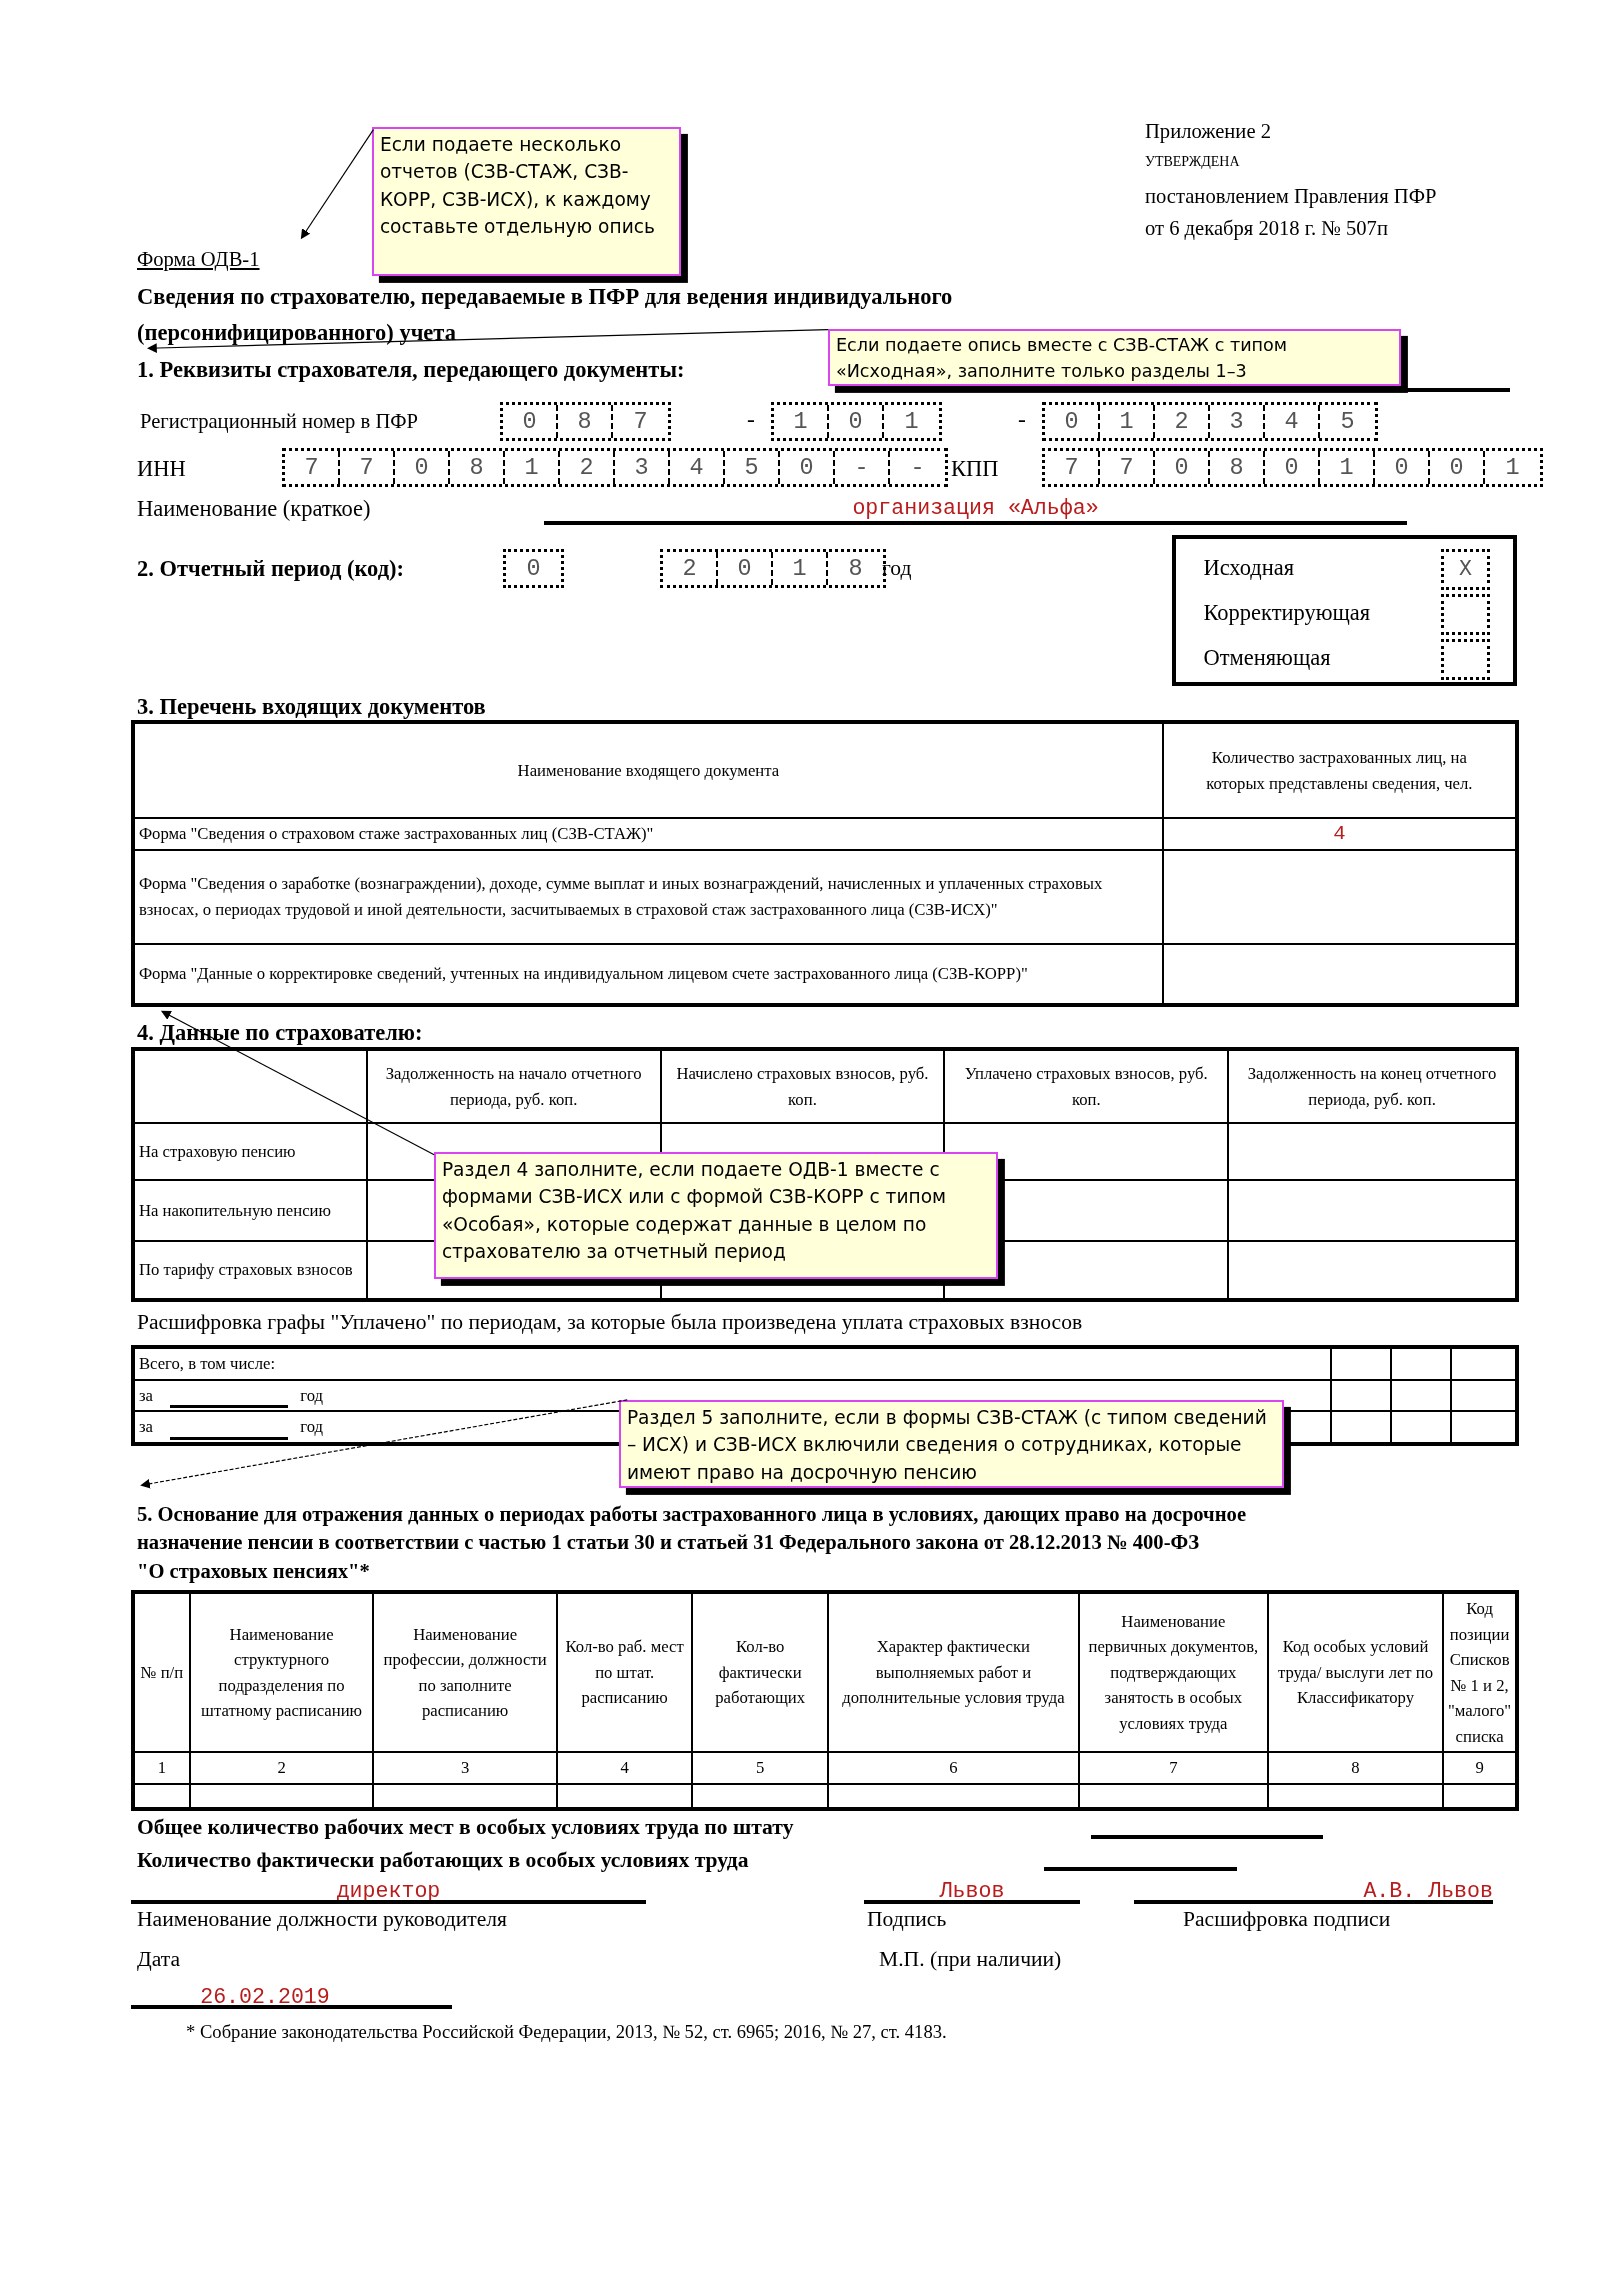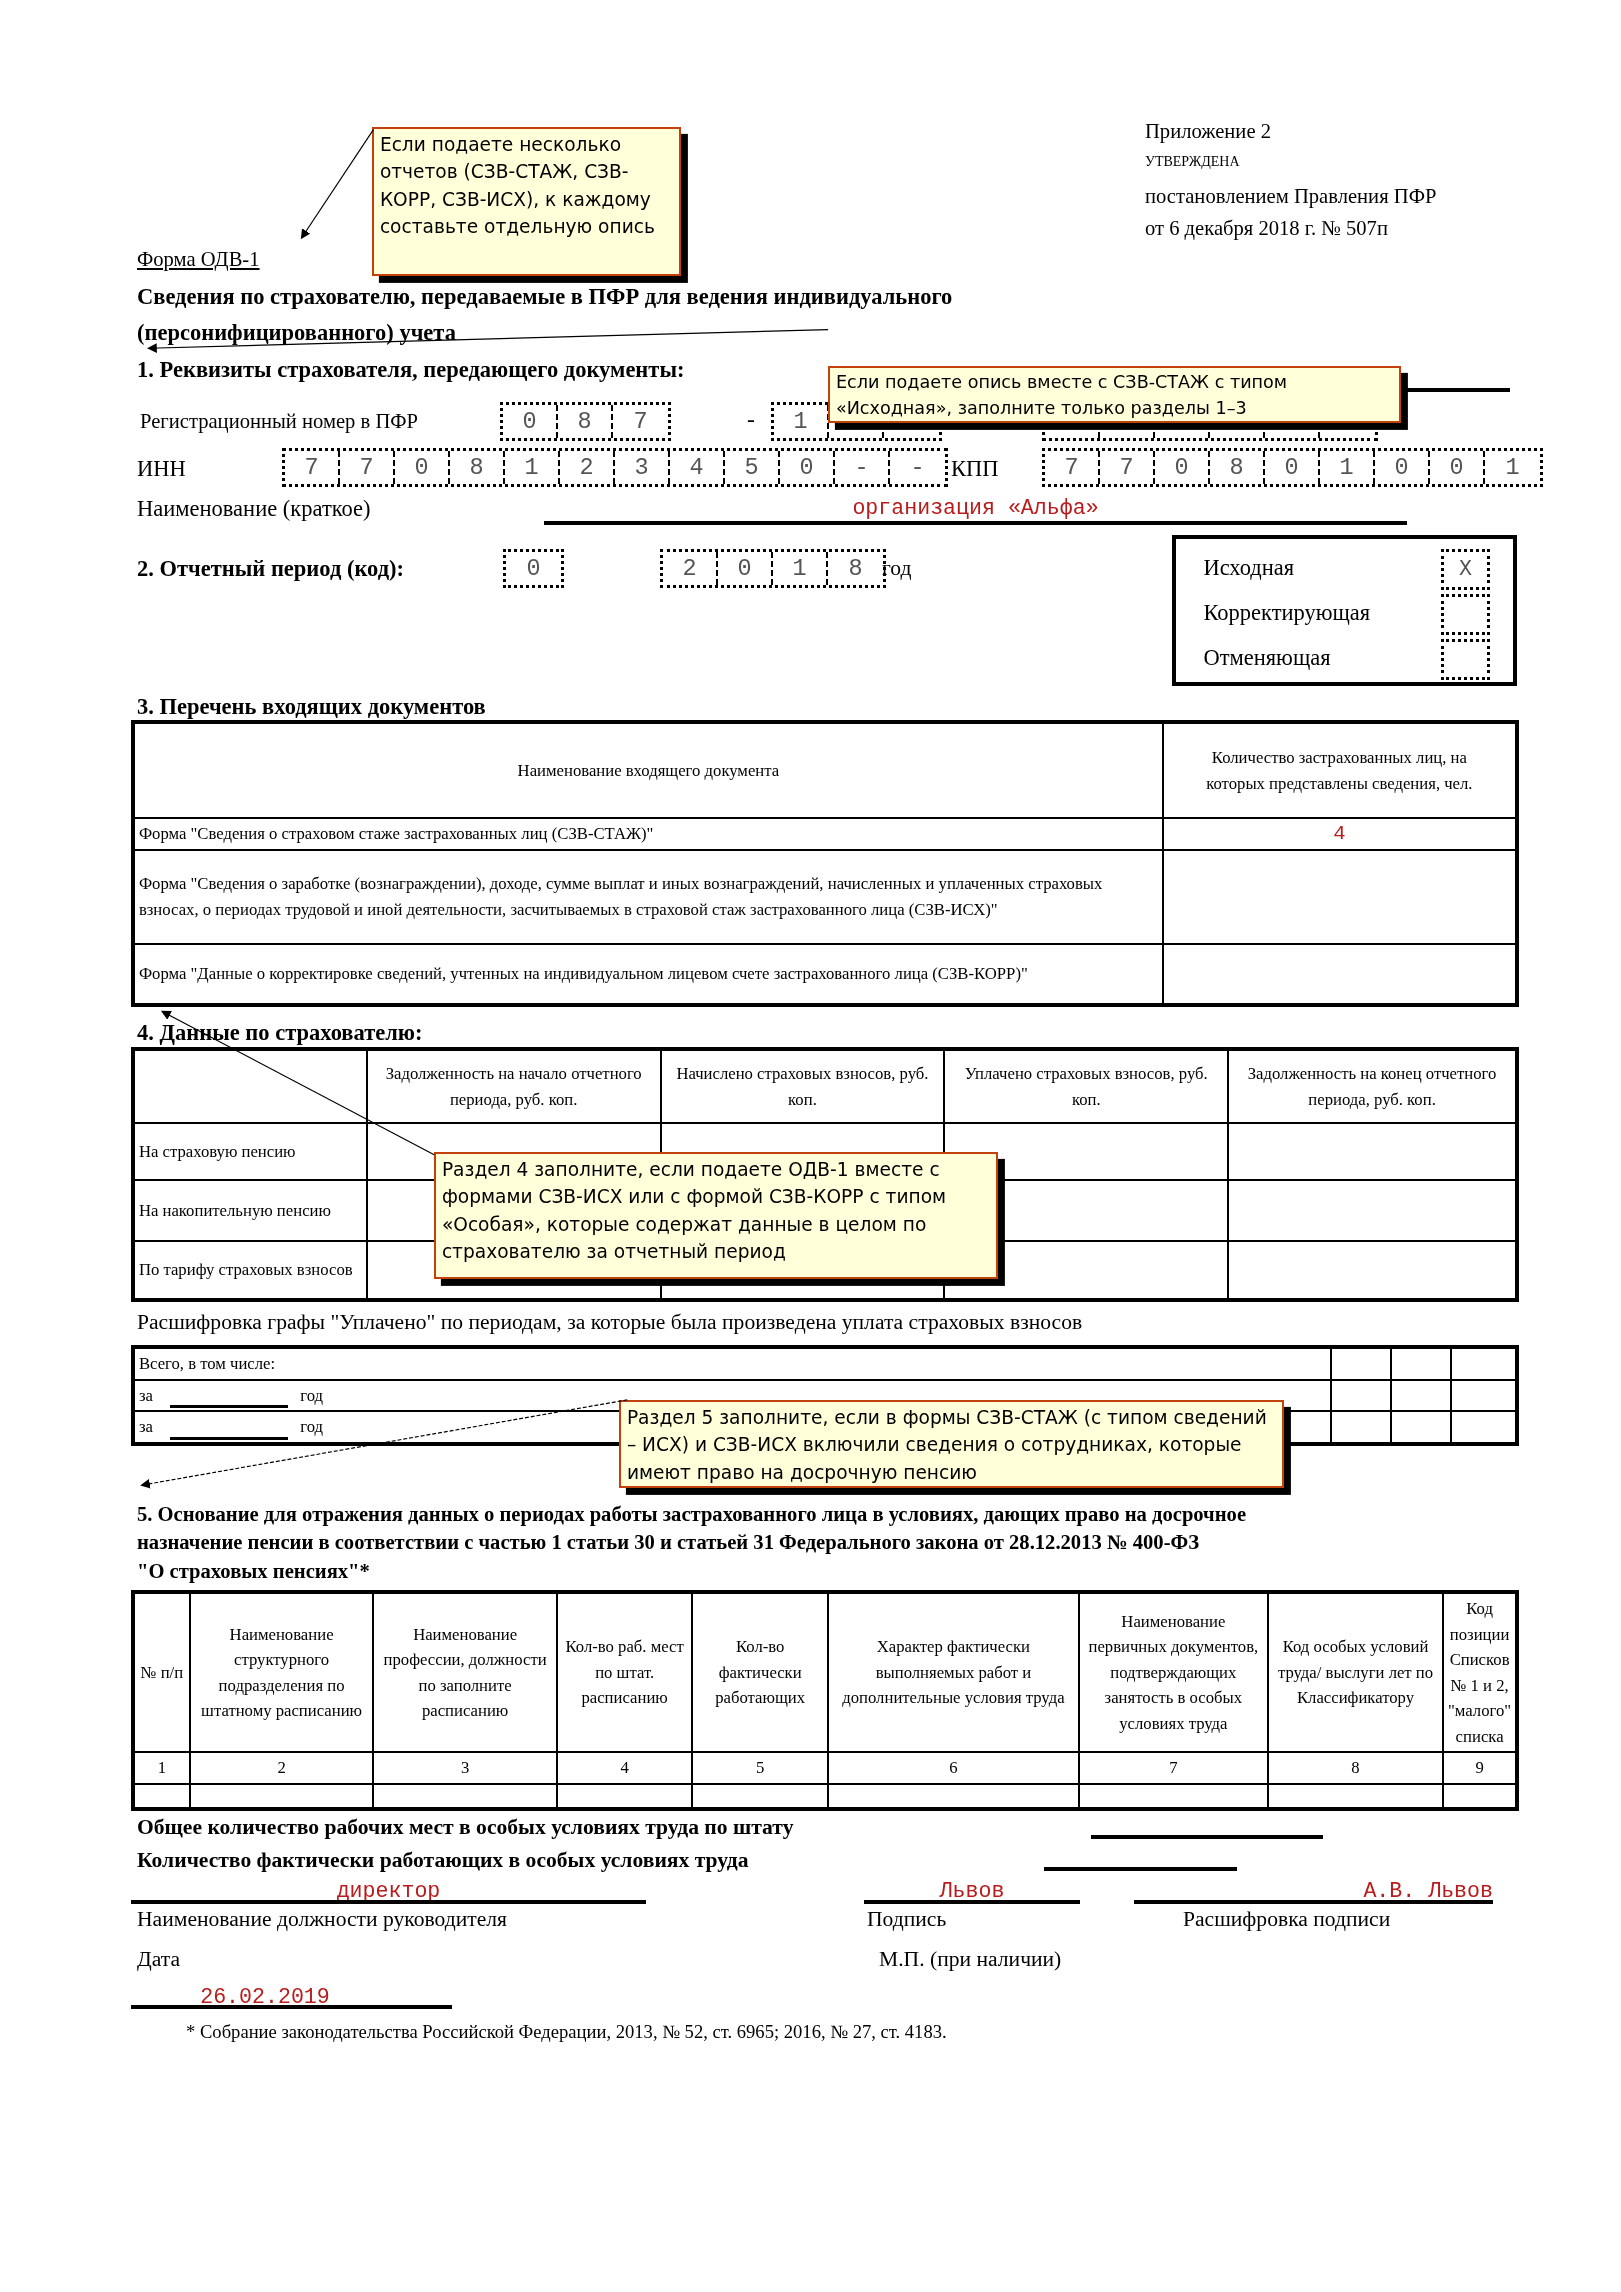--- a/index.html
+++ b/index.html
@@ -1,21 +1,21 @@
 <!DOCTYPE html>
 <html><head>
 <meta charset="utf-8">
 <style>
   html, body { margin:0; padding:0; background:#fff; }
   body { width:1621px; height:2293px; position:relative; font-family:"Liberation Serif", serif; color:#000; overflow:hidden; }
   .abs { position:absolute; }
   .serif { font-family:"Liberation Serif", serif; }
   .mono { font-family:"Liberation Mono", monospace; color:#b91c1c; }
   .bold { font-weight:bold; }
-  .note { position:absolute; background:#ffffd9; border:2px solid #c2410c; box-shadow:6.9px 6.9px 0 #000; font-family:"DejaVu Sans", sans-serif; font-size:18.6px; line-height:27.4px; padding:2px 5.9px; box-sizing:border-box; z-index:5; }
+  .note { position:absolute; background:#ffffd9; border:2px solid #d946ef; box-shadow:6.9px 6.9px 0 #000; font-family:"DejaVu Sans", sans-serif; font-size:18.6px; line-height:27.4px; padding:2px 5.9px; box-sizing:border-box; z-index:5; }
   .cells { position:absolute; display:flex; border:3.9px dotted #000; height:39px; box-sizing:border-box; }
   .cell { width:55px; height:100%; display:flex; align-items:center; justify-content:center; font-family:"Liberation Mono", monospace; font-size:23.5px; color:#555; border-right:2.9px dashed #000; box-sizing:border-box; }
   .cell:last-child { border-right:none; }
   .hline { position:absolute; background:#000; height:3.9px; }
   table.grid { position:absolute; border-collapse:collapse; border:4.9px solid #000; font-family:"Liberation Serif", serif; font-size:16.7px; }
   table.grid td { border:2.9px solid #000; padding:2px 3.9px; vertical-align:middle; line-height:25.5px; }
   .c { text-align:center; }
   svg.arrows { position:absolute; left:0; top:0; z-index:6; pointer-events:none; }
 </style>
 </head>
@@ -27,21 +27,21 @@
 <div class="abs serif" style="left:1145px;top:217px;font-size:20.6px;">от 6 декабря 2018 г. № 507п</div>
 
 <div class="note" style="left:372px;top:127px;width:309px;height:149px;">
   <span>Если подаете несколько отчетов (СЗВ-СТАЖ, СЗВ-КОРР, СЗВ-ИСХ), к каждому составьте отдельную опись</span>
 </div>
 
 <div class="abs serif" style="left:137px;top:248px;font-size:20.6px;text-decoration:underline;">Форма ОДВ-1</div>
 <div class="abs serif bold" style="left:137px;top:284px;font-size:22.5px;">Сведения по страхователю, передаваемые в ПФР для ведения индивидуального</div>
 <div class="abs serif bold" style="left:137px;top:320px;font-size:22.5px;">(персонифицированного) учета</div>
 
-<div class="note" style="left:828px;top:329px;width:573px;height:57px;line-height:25.5px;font-size:17.6px;margin-top:37px;">
+<div class="note" style="left:828px;top:329px;width:573px;height:57px;line-height:25.5px;font-size:17.6px;">
   <div>Если подаете опись вместе с СЗВ-СТАЖ с типом</div>
   <div>«Исходная», заполните только разделы 1–3</div>
 </div>
 <div class="hline" style="left:1402px;top:388px;width:108px;"></div>
 
 <div class="abs serif bold" style="left:137px;top:357px;font-size:22.5px;">1. Реквизиты страхователя, передающего документы:</div>
 
 <div class="abs serif" style="left:140px;top:410px;font-size:20.6px;">Регистрационный номер в ПФР</div>
 <div class="cells" style="left:500px;top:402px;" id="reg0">
     <div class="cell">0</div>

